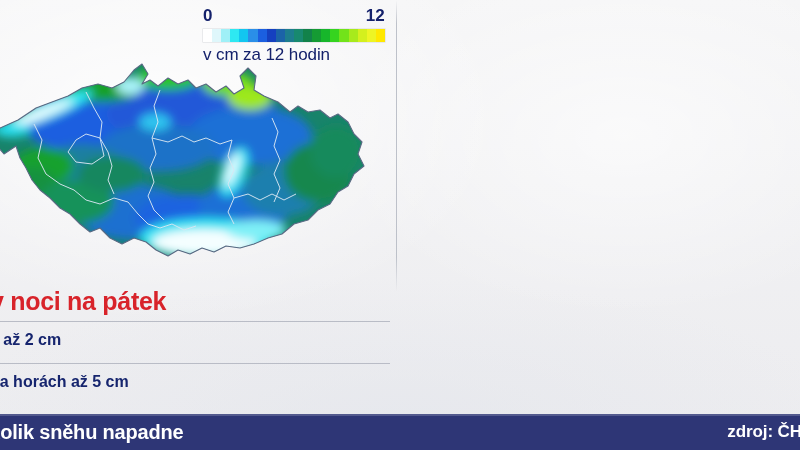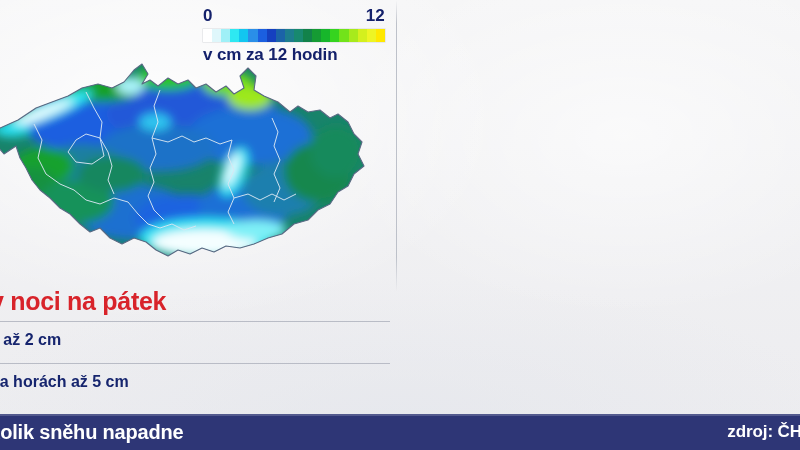--- a/index.html
+++ b/index.html
@@ -50,21 +50,21 @@
     height:22px; line-height:19px;
   }
   .legend-bar{
     display:flex; width:100%; height:13px;
     margin-top:1px;
     box-shadow:0 0 0 .5px rgba(150,155,170,.35);
   }
   .legend-bar span{ flex:1 1 auto; height:100%; display:block; }
   .legend-caption{
     margin-top:3px;
-    font-size:17px; font-weight:bold; color:#14216b;
+    font-size:17px; font-weight:normal; color:#14216b;
     letter-spacing:-.1px; white-space:nowrap;
   }
 
   
   .map-wrap{ position:absolute; }
   #map-left{  left:-18px; top:62px;  width:400px; height:225px; }
   .map-wrap svg{ display:block; width:100%; height:100%; overflow:visible; }
 
   
   .caption-block{ position:absolute; }

